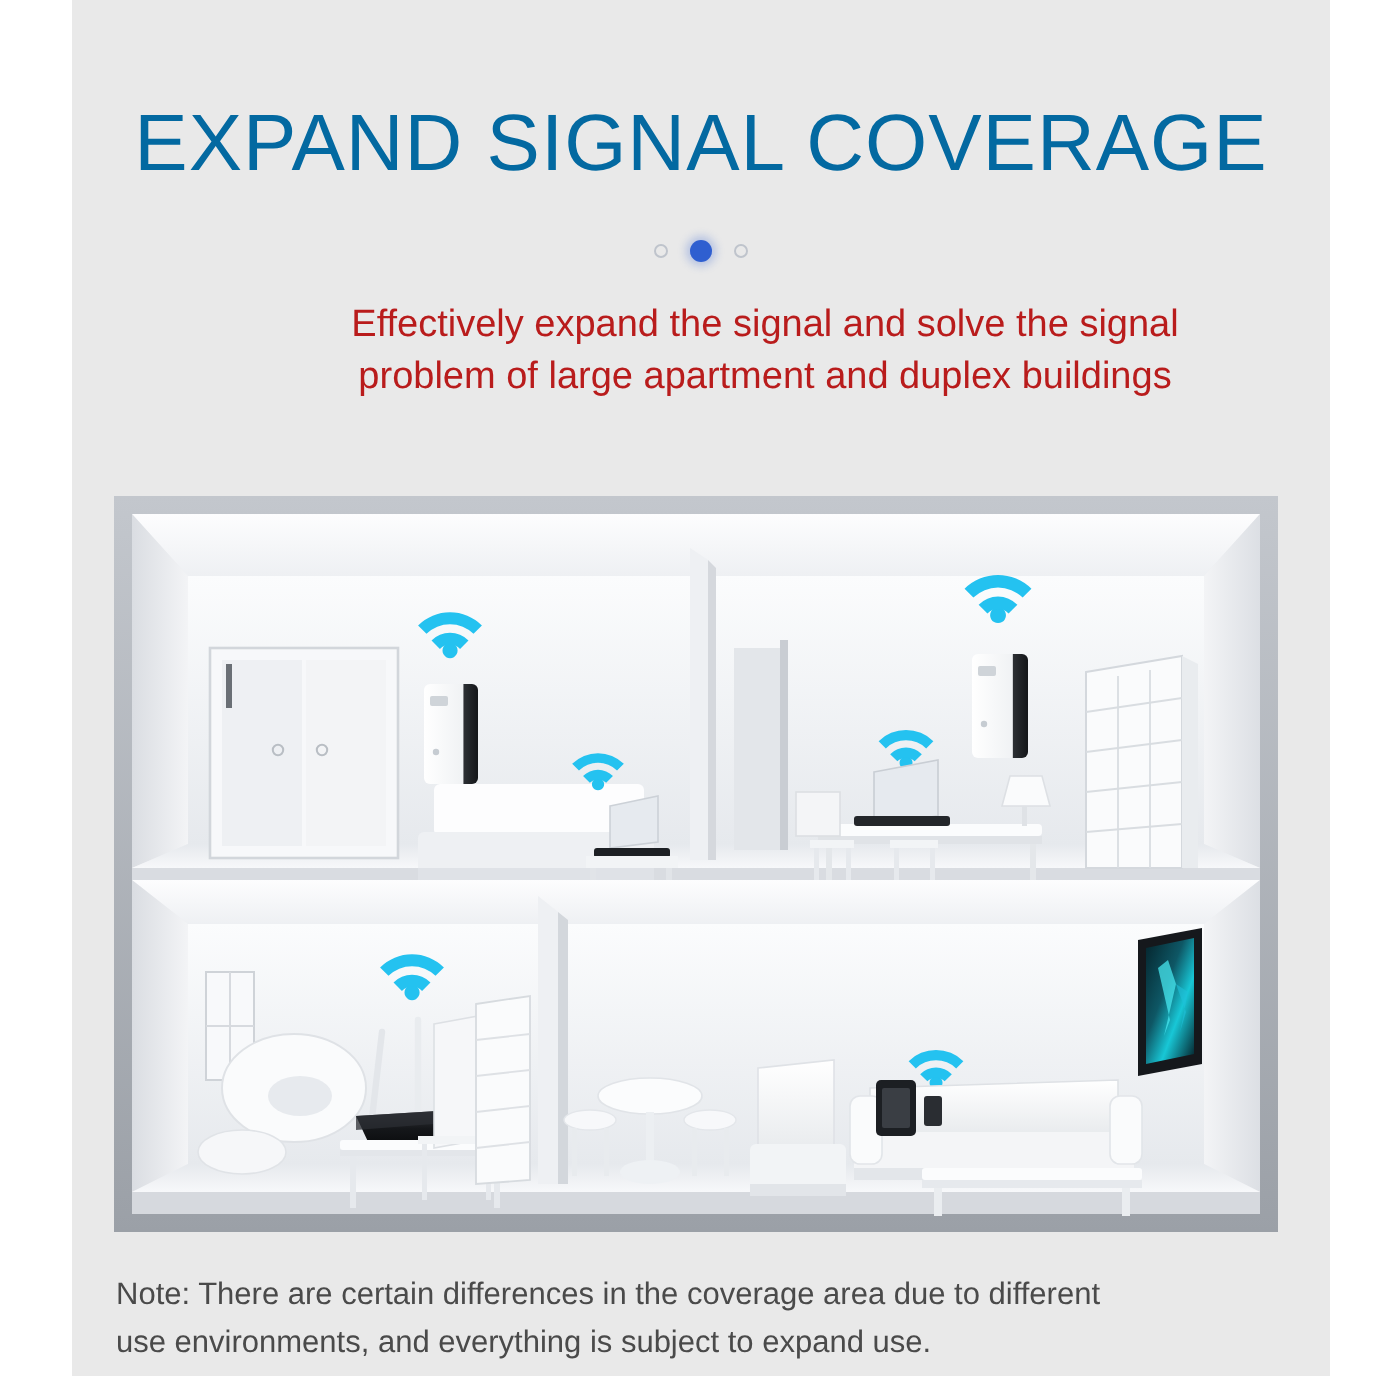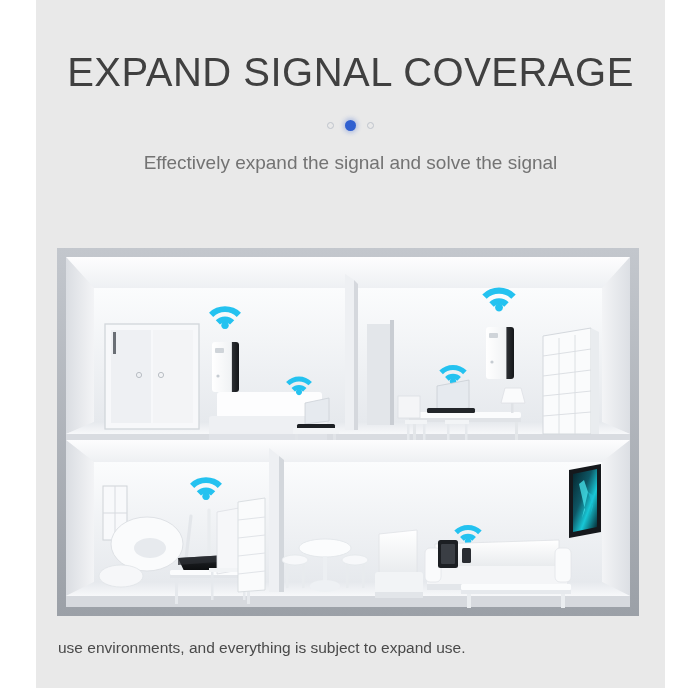--- a/index.html
+++ b/index.html
@@ -23,21 +23,21 @@
   }
 
   
   #title {
     position: absolute;
     left: 36px; top: 50px;
     width: 629px;
     text-align: center;
     font-size: 40px;
     letter-spacing: 0.5px;
-    color: #404040;
+    color: #0369a1;
     font-weight: 400;
     white-space: nowrap;
   }
   #dots {
     position: absolute;
     left: 36px; top: 120px;
     width: 629px;
     display: flex; justify-content: center; align-items: center;
     gap: 11px;
   }
@@ -53,22 +53,23 @@
     border: none;
     box-shadow: 0 0 4px 2px rgba(47,95,208,0.28);
   }
   #subtitle {
     position: absolute;
     left: 36px; top: 150px;
     width: 629px;
     text-align: center;
     font-size: 19px;
     line-height: 26px;
-    color: #737373;
+    color: #b91c1c;
     font-weight: 400;
+    padding-left: 32px;
   }
 
   
   #house {
     position: absolute;
     left: 57px; top: 248px;
     width: 582px; height: 368px;
   }
   #house svg { display:block; width:100%; height:100%; }
 
@@ -93,20 +94,21 @@
   <div id="title">EXPAND SIGNAL COVERAGE</div>
 
   <div id="dots">
     <span class="dot"></span>
     <span class="dot active"></span>
     <span class="dot"></span>
   </div>
 
   <div id="subtitle">
     <div>Effectively expand the signal and solve the signal</div>
+    <div>problem of large apartment and duplex buildings</div>
   </div>
 
   <div id="house">
     <svg viewBox="0 0 582 368" xmlns="http://www.w3.org/2000/svg">
       <defs>
         <linearGradient id="wallBack" x1="0" y1="0" x2="0" y2="1">
           <stop offset="0%" stop-color="#fbfcfd"></stop>
           <stop offset="100%" stop-color="#e6e9ed"></stop>
         </linearGradient>
         <linearGradient id="ceil" x1="0" y1="0" x2="0" y2="1">
@@ -353,16 +355,17 @@
           <polygon points="512,222 544,216 544,284 512,290" fill="#15181c"></polygon>
           <polygon points="516,226 540,221 540,279 516,284" fill="url(#tvG)"></polygon>
           <polygon points="522,236 528,262 525,270 531,244 527,232" fill="#47e6ee" opacity="0.75"></polygon>
           <polygon points="531,244 536,258 533,268 537,248" fill="#1fbfd8" opacity="0.6"></polygon>
         </g>
       </g>
     </svg>
   </div>
 
   <div id="note">
+    <div>Note: There are certain differences in the coverage area due to different</div>
     <div>use environments, and everything is subject to expand use.</div>
   </div>
 
 </div>
 
 </body></html>

